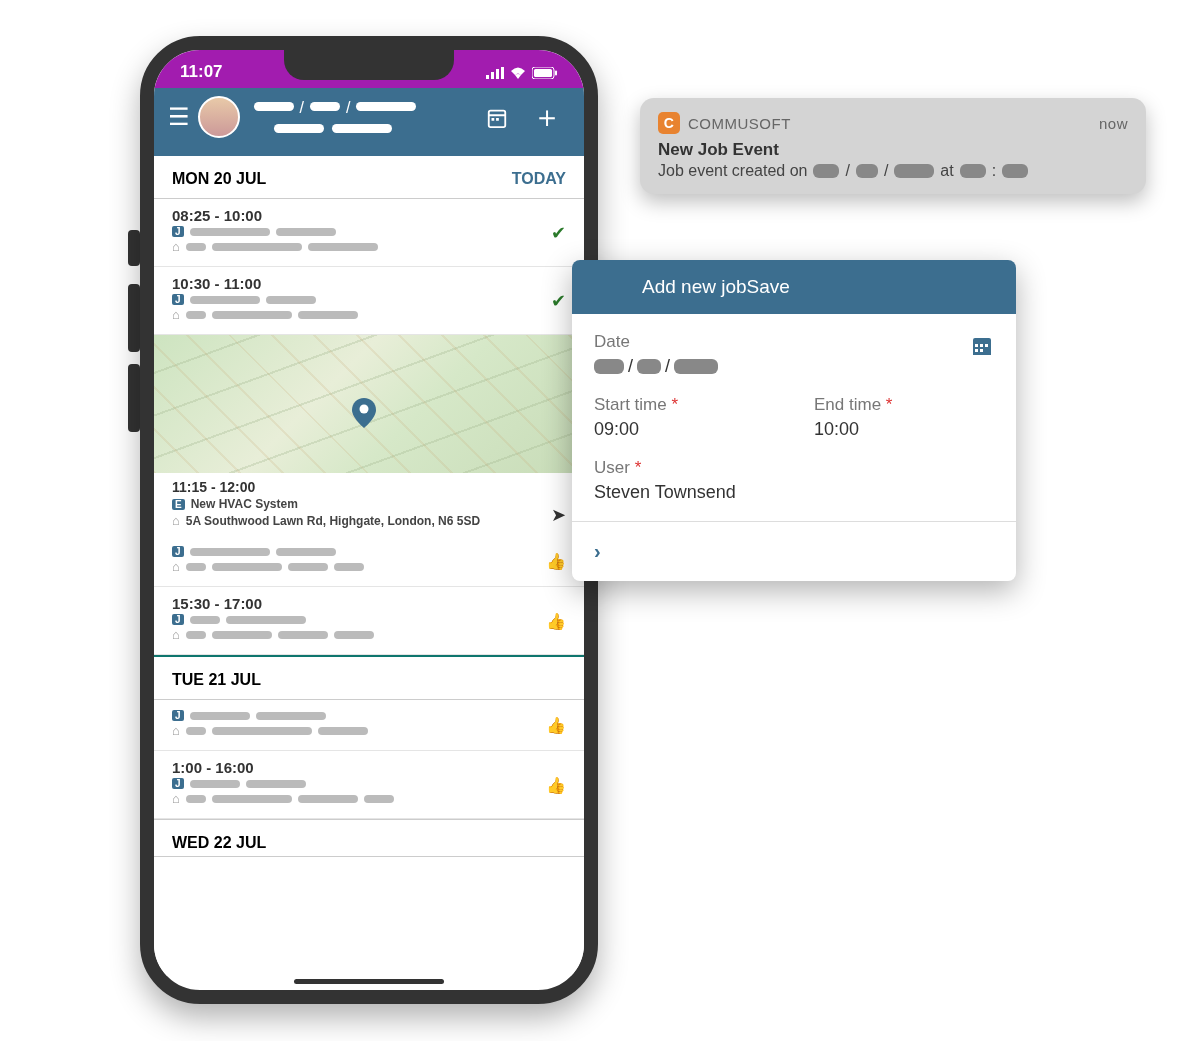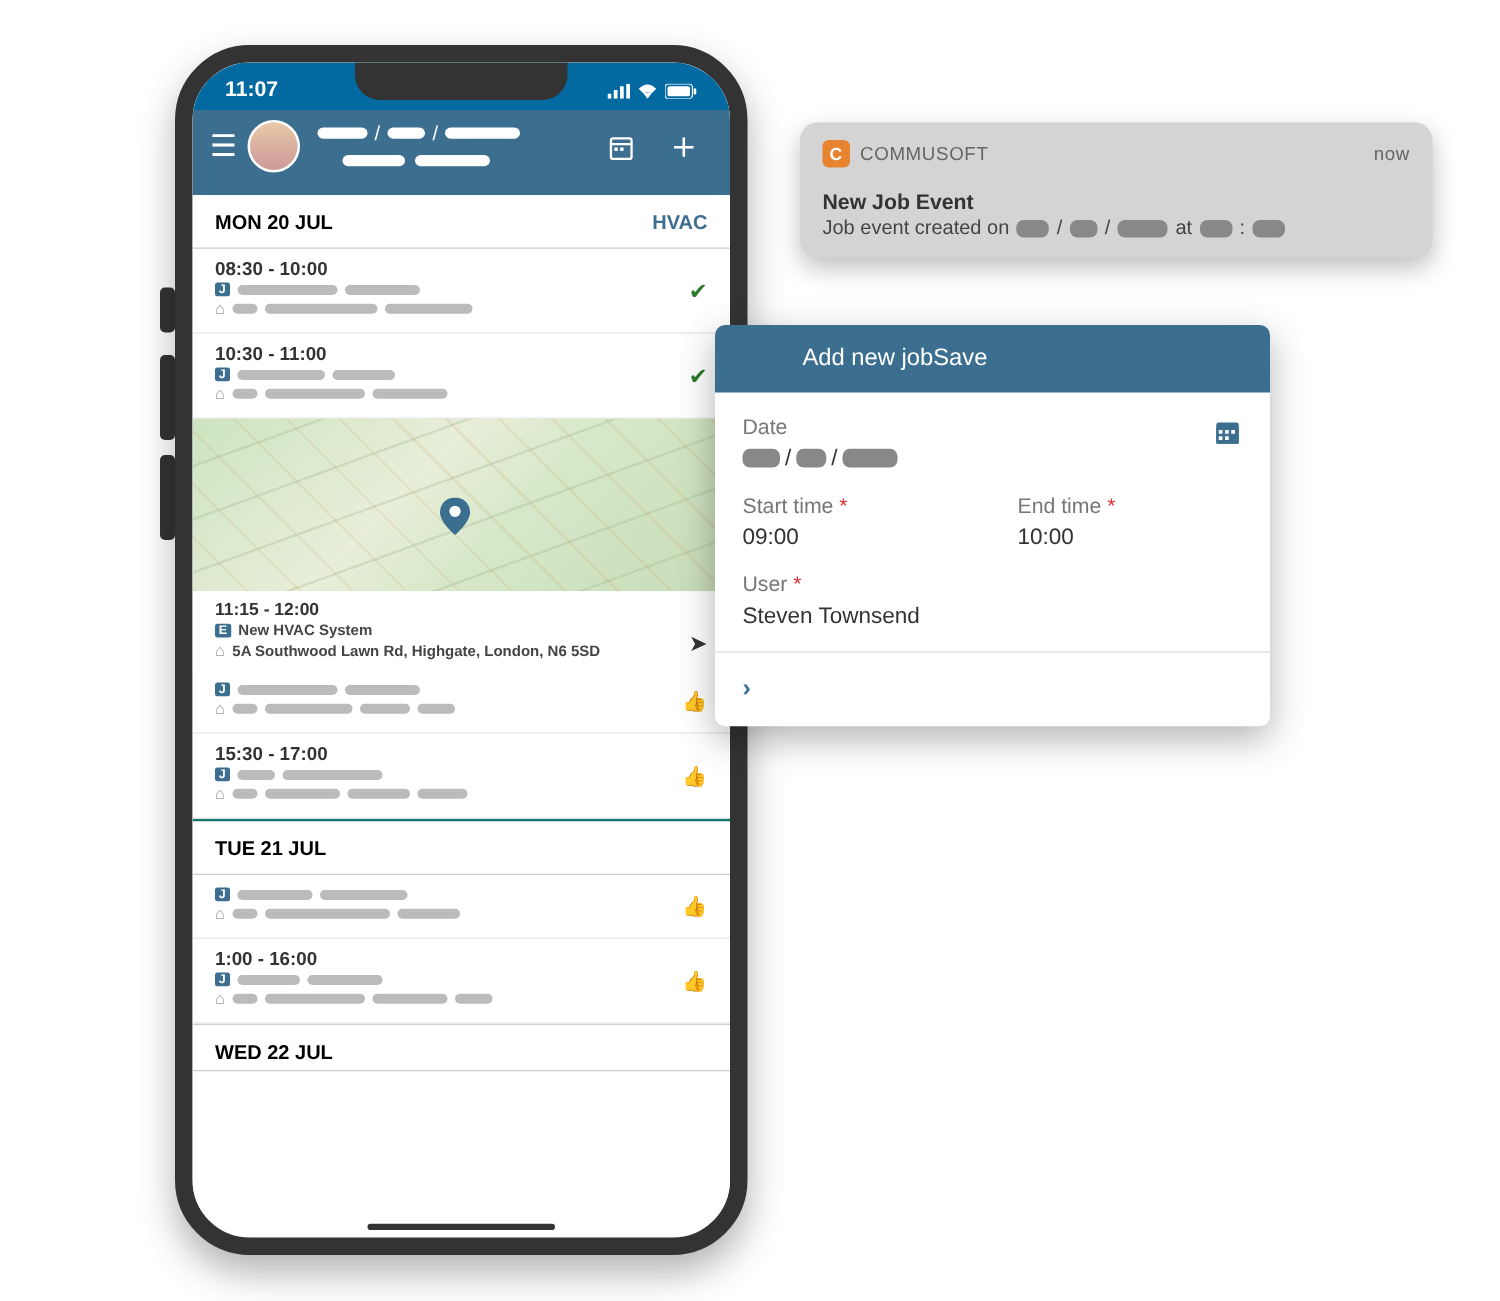--- a/index.html
+++ b/index.html
@@ -3,21 +3,21 @@
 <meta charset="utf-8">
 <style>
 body{margin:0;font-family:-apple-system,Helvetica,Arial,sans-serif;background:#fff;width:1200px;height:1041px;position:relative}
 .phone-frame{position:absolute;left:140px;top:36px;width:430px;height:940px;border:14px solid #333;border-radius:60px;background:#fff;overflow:hidden;box-shadow:0 14px 30px rgba(0,0,0,.3)}
 .side-btn{position:absolute;background:#333;border-radius:4px}
 .side-btn.l1{left:128px;top:230px;width:12px;height:36px}
 .side-btn.l2{left:128px;top:284px;width:12px;height:68px}
 .side-btn.l3{left:128px;top:364px;width:12px;height:68px}
 .side-btn.r1{left:582px;top:294px;width:12px;height:100px}
 .notch{position:absolute;top:0;left:50%;transform:translateX(-50%);width:170px;height:30px;background:#333;border-radius:0 0 20px 20px;z-index:3}
-.status-bar{background:#0369a1;color:#fff;padding:12px 26px 6px;display:flex;justify-content:space-between;font-size:17px;font-weight:600}
+.status-bar{background:#a21caf;color:#fff;padding:12px 26px 6px;display:flex;justify-content:space-between;font-size:17px;font-weight:600}
 .status-icons{display:flex;gap:6px;align-items:center}
 .app-header{background:#3c6e8f;color:#fff;padding:8px 14px 18px;display:flex;align-items:center;gap:8px}
 .hamburger{font-size:24px;cursor:pointer}
 .avatar{width:38px;height:38px;border-radius:50%;background:linear-gradient(#e8c9a8,#c99);border:2px solid #fff}
 .header-bars{flex:1;margin-left:6px}
 .bar{height:9px;background:#fff;border-radius:5px;margin:3px 0}
 .icon-btn{font-size:22px;padding:0 8px;cursor:pointer}
 .content{height:calc(100% - 120px);overflow:hidden;background:#fff}
 .day-header{display:flex;justify-content:space-between;padding:14px 18px 10px;font-weight:700;border-bottom:1px solid #ccc}
 .day-header .today{color:#3c6e8f}
@@ -34,21 +34,21 @@
 .map{height:138px;background:linear-gradient(135deg,#cde4c0 0%,#e8eed8 40%,#d6e8c8 60%,#c8dcb8 100%);position:relative;border-bottom:0}
 .map::after{content:'';position:absolute;inset:0;background:repeating-linear-gradient(45deg,rgba(200,170,120,.2) 0 2px,transparent 2px 30px),repeating-linear-gradient(-20deg,rgba(160,180,140,.3) 0 2px,transparent 2px 40px)}
 .map-pin{position:absolute;left:46%;top:44%;color:#3c6e8f;font-size:28px;z-index:1}
 .map-ev{background:rgba(255,255,255,.88);padding:6px 18px}
 .map-ev .sub{font-size:12px;color:#444;font-weight:600}
 .arrow{position:absolute;right:18px;bottom:10px;font-size:18px;color:#333}
 .home-ind{position:absolute;bottom:6px;left:50%;transform:translateX(-50%);width:150px;height:5px;background:#333;border-radius:3px}
 .notif{position:absolute;left:640px;top:98px;width:470px;background:#d4d4d4;border-radius:14px;padding:14px 18px;box-shadow:0 8px 20px rgba(0,0,0,.25)}
 .notif-top{display:flex;align-items:center;gap:8px;color:#666;font-size:15px;letter-spacing:.5px}
 .app-icon{width:22px;height:22px;background:#e88330;border-radius:5px;color:#fff;text-align:center;font-weight:700;font-size:14px;line-height:22px}
-.notif-title{font-weight:700;color:#333;margin-top:18px;font-size:17px}
+.notif-title{font-weight:700;color:#333;margin-top:6px;font-size:17px}
 .notif-body{color:#444;font-size:16px;margin-top:2px;display:flex;align-items:center;gap:6px;flex-wrap:wrap}
 .pill{background:#888;border-radius:6px;display:inline-block}
 .modal{position:absolute;left:572px;top:260px;width:444px;background:#fff;border-radius:8px;box-shadow:0 10px 30px rgba(0,0,0,.3);overflow:hidden}
 .modal-hd{background:#3c6e8f;color:#fff;display:flex;align-items:center;justify-content:flex-start;padding:16px 20px;font-size:19px}
 .modal-body{padding:18px 22px}
 .field-lbl{color:#777;font-size:17px;margin-bottom:4px}
 .field-val{color:#333;font-size:18px;margin-bottom:18px}
 .req{color:#d33}
 .date-row{display:flex;justify-content:space-between;align-items:flex-start}
 .cal-ic{color:#3c6e8f;font-size:22px}
@@ -120,25 +120,25 @@
           <rect x="6" y="12" width="3" height="3" fill="#fff"></rect>
           <rect x="11" y="12" width="3" height="3" fill="#fff"></rect>
         </svg>
     </span>
     <span class="icon-btn" style="font-size:30px;font-weight:400;line-height:0">＋</span>
   </div>
 
   <div class="content">
     <div class="day-header">
       <span>MON 20 JUL</span>
-      <span class="today">HVAC</span>
-    </div>
-
-    <div class="ev">
-      <div class="ev-time">08:30 - 10:00</div>
+      <span class="today">TODAY</span>
+    </div>
+
+    <div class="ev">
+      <div class="ev-time">08:25 - 10:00</div>
       <div class="ev-line">
           <span class="badge-j">J</span>
           <span class="grey" style="width:80px"></span>
           <span class="grey" style="width:60px"></span>
         </div>
       <div class="ev-line">
           <span class="home-icon">⌂</span>
           <span class="grey" style="width:20px"></span>
           <span class="grey" style="width:90px"></span>
           <span class="grey" style="width:70px"></span>

